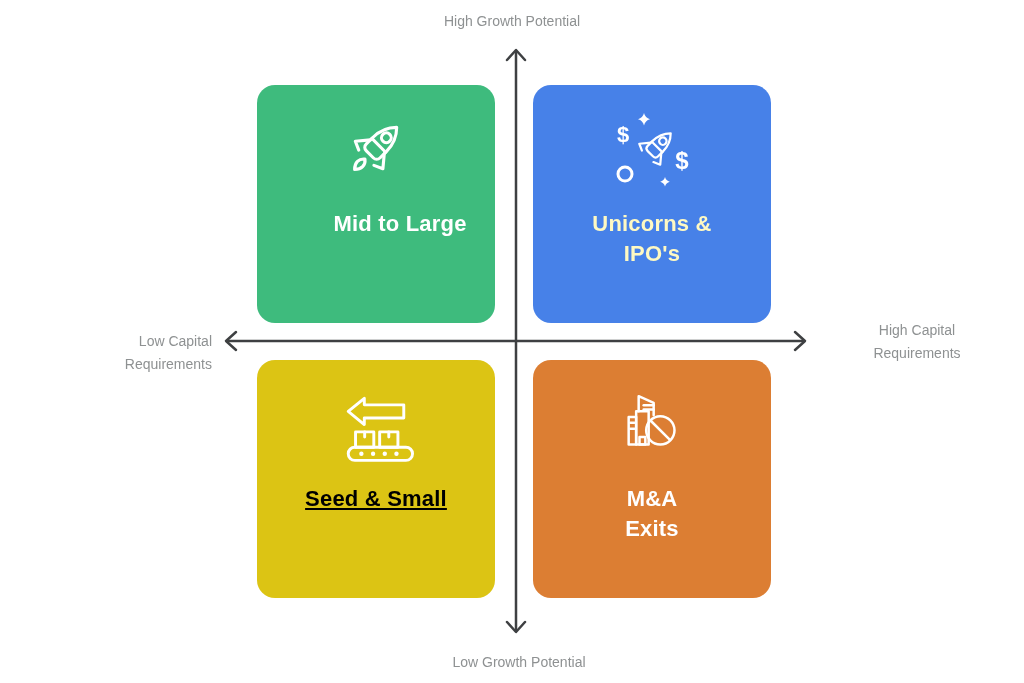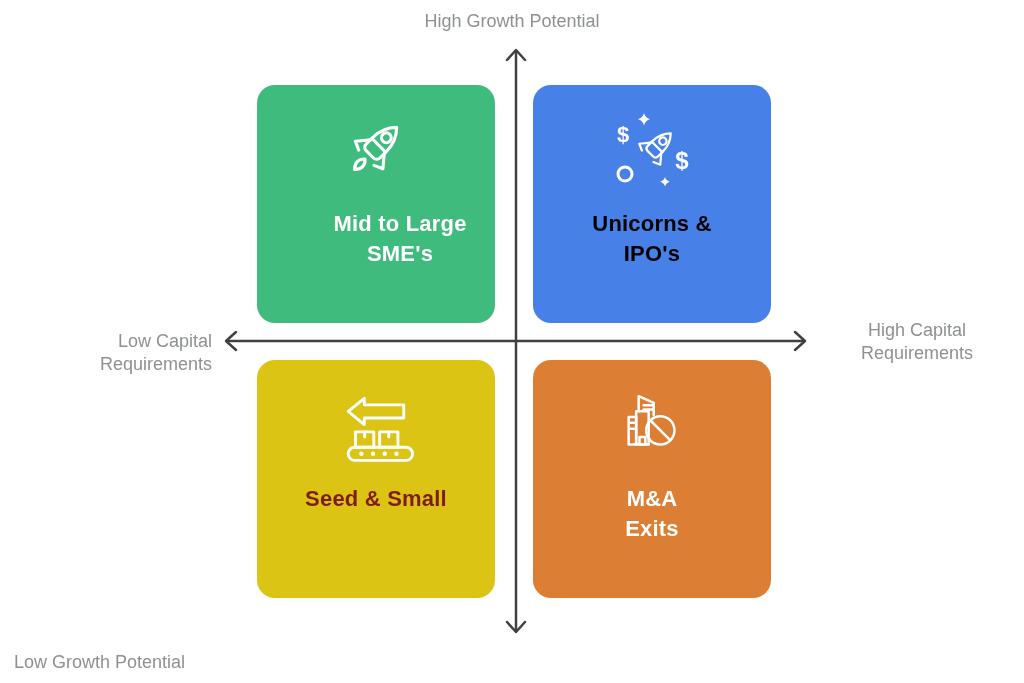--- a/index.html
+++ b/index.html
@@ -1,23 +1,23 @@
 <!DOCTYPE html>
 <html><head>
 <meta charset="utf-8">
 <style>
   * { margin: 0; padding: 0; box-sizing: border-box; }
   html, body { width: 1024px; height: 683px; }
   body { font-family: "Liberation Sans", sans-serif; }
   .stage { position: relative; width: 1024px; height: 683px; overflow: hidden; }
   .axes-svg { position: absolute; left: 0; top: 0; width: 1024px; height: 683px; pointer-events: none; }
 
-  .axis-label { position: absolute; font-size: 18px; line-height: 23px; }
+  .axis-label { position: absolute; font-size: 14px; line-height: 23px; }
   .axis-label.top    { left: 0; right: 0; top: 10px;  text-align: center; }
-  .axis-label.bottom { left: 14px; right: 0; top: 651px; }
+  .axis-label.bottom { left: 14px; right: 0; top: 651px; text-align: center; }
   .axis-label.left   { left: 40px;  width: 172px; top: 330px; text-align: right; }
   .axis-label.right  { left: 822px; width: 190px; top: 319px; text-align: center; }
 
   .card {
     position: absolute; width: 238px; height: 238px; border-radius: 18px;
     display: flex; flex-direction: column; align-items: center; padding-top: 25px;
   }
   .card.tl { left: 257px; top: 85px; }
   .card.tr { left: 533px; top: 85px; }
   .card.bl { left: 257px; top: 360px; }
@@ -62,21 +62,20 @@
           <line x1="30" y1="32" x2="50" y2="32"></line>
           <circle cx="40" cy="21" r="5"></circle>
           <path d="M30 34 L20 46 L29 50"></path>
           <path d="M50 34 L60 46 L51 50"></path>
           <path d="M40 52 C45 56 45 62 40 67 C35 62 35 56 40 52 Z"></path>
         </g>
       </svg>
     </div>
     <div class="card-title" style="color: rgb(255, 255, 255); margin-left: 48px;">
       <div>Mid to Large</div>
-      <div>SME's</div>
     </div>
   </div>
 
   <div class="card tr" style="background-color: rgb(71, 129, 232);">
     <div class="icon-box">
       <svg viewBox="0 0 88 82" width="88" height="82">
         <g fill="none" stroke-width="3" stroke-linecap="round" stroke-linejoin="round" transform="rotate(45 47 38) translate(47 38) scale(0.74) translate(-40 -36)" style="stroke: rgb(255, 255, 255);">
           <path d="M40 6 C47 13 50 22 50 31 L50 40 C50 43 48 45 45 45 L35 45 C32 45 30 43 30 40 L30 31 C30 22 33 13 40 6 Z"></path>
           <line x1="30" y1="32" x2="50" y2="32"></line>
           <circle cx="40" cy="21" r="5"></circle>
@@ -87,21 +86,21 @@
         <g text-anchor="middle" font-weight="bold" style="fill: rgb(255, 255, 255);">
           <text x="15" y="31" font-size="22">$</text>
           <text x="74" y="58" font-size="24">$</text>
         </g>
         <g style="fill: rgb(255, 255, 255);">
           <path d="M36 2 Q37.2 7 42 8.2 Q37.2 9.4 36 14.4 Q34.8 9.4 30 8.2 Q34.8 7 36 2 Z"></path>
           <path d="M57 66 Q58 69.8 61.8 70.8 Q58 71.8 57 75.6 Q56 71.8 52.2 70.8 Q56 69.8 57 66 Z"></path>
         </g>
       </svg>
     </div>
-    <div class="card-title" style="color: #000000;">
+    <div class="card-title" style="color: #fef9c3;">
       <div>Unicorns &amp;</div>
       <div>IPO's</div>
     </div>
   </div>
 
   <div class="card bl" style="background-color: rgb(220, 196, 20);">
     <div class="icon-box">
       <svg viewBox="0 0 104 94" width="76" height="69">
         <g fill="none" stroke-width="4" stroke-linecap="round" stroke-linejoin="round" style="stroke: rgb(255, 255, 255);">
           <path d="M14 25 L36 7 L36 16 L90 16 L90 34 L36 34 L36 43 Z"></path>
@@ -112,21 +111,21 @@
           <rect x="14" y="74" width="88" height="18" rx="9"></rect>
         </g>
         <g style="fill: rgb(255, 255, 255);">
           <circle cx="32" cy="83" r="3"></circle>
           <circle cx="48" cy="83" r="3"></circle>
           <circle cx="64" cy="83" r="3"></circle>
           <circle cx="80" cy="83" r="3"></circle>
         </g>
       </svg>
     </div>
-    <div class="card-title" style="color: #7f1d1d;">
+    <div class="card-title" style="color: #000000; text-decoration: underline;">
       <div>Seed &amp; Small</div>
     </div>
   </div>
 
   <div class="card br" style="background-color: rgb(220, 126, 51);">
     <div class="icon-box">
       <svg viewBox="0 0 84 84" width="70" height="70">
         <g fill="none" stroke-width="3" stroke-linecap="round" stroke-linejoin="round" style="stroke: rgb(255, 255, 255);">
           <rect x="14" y="30" width="9" height="33"></rect>
           <line x1="16" y1="37" x2="21" y2="37"></line>

